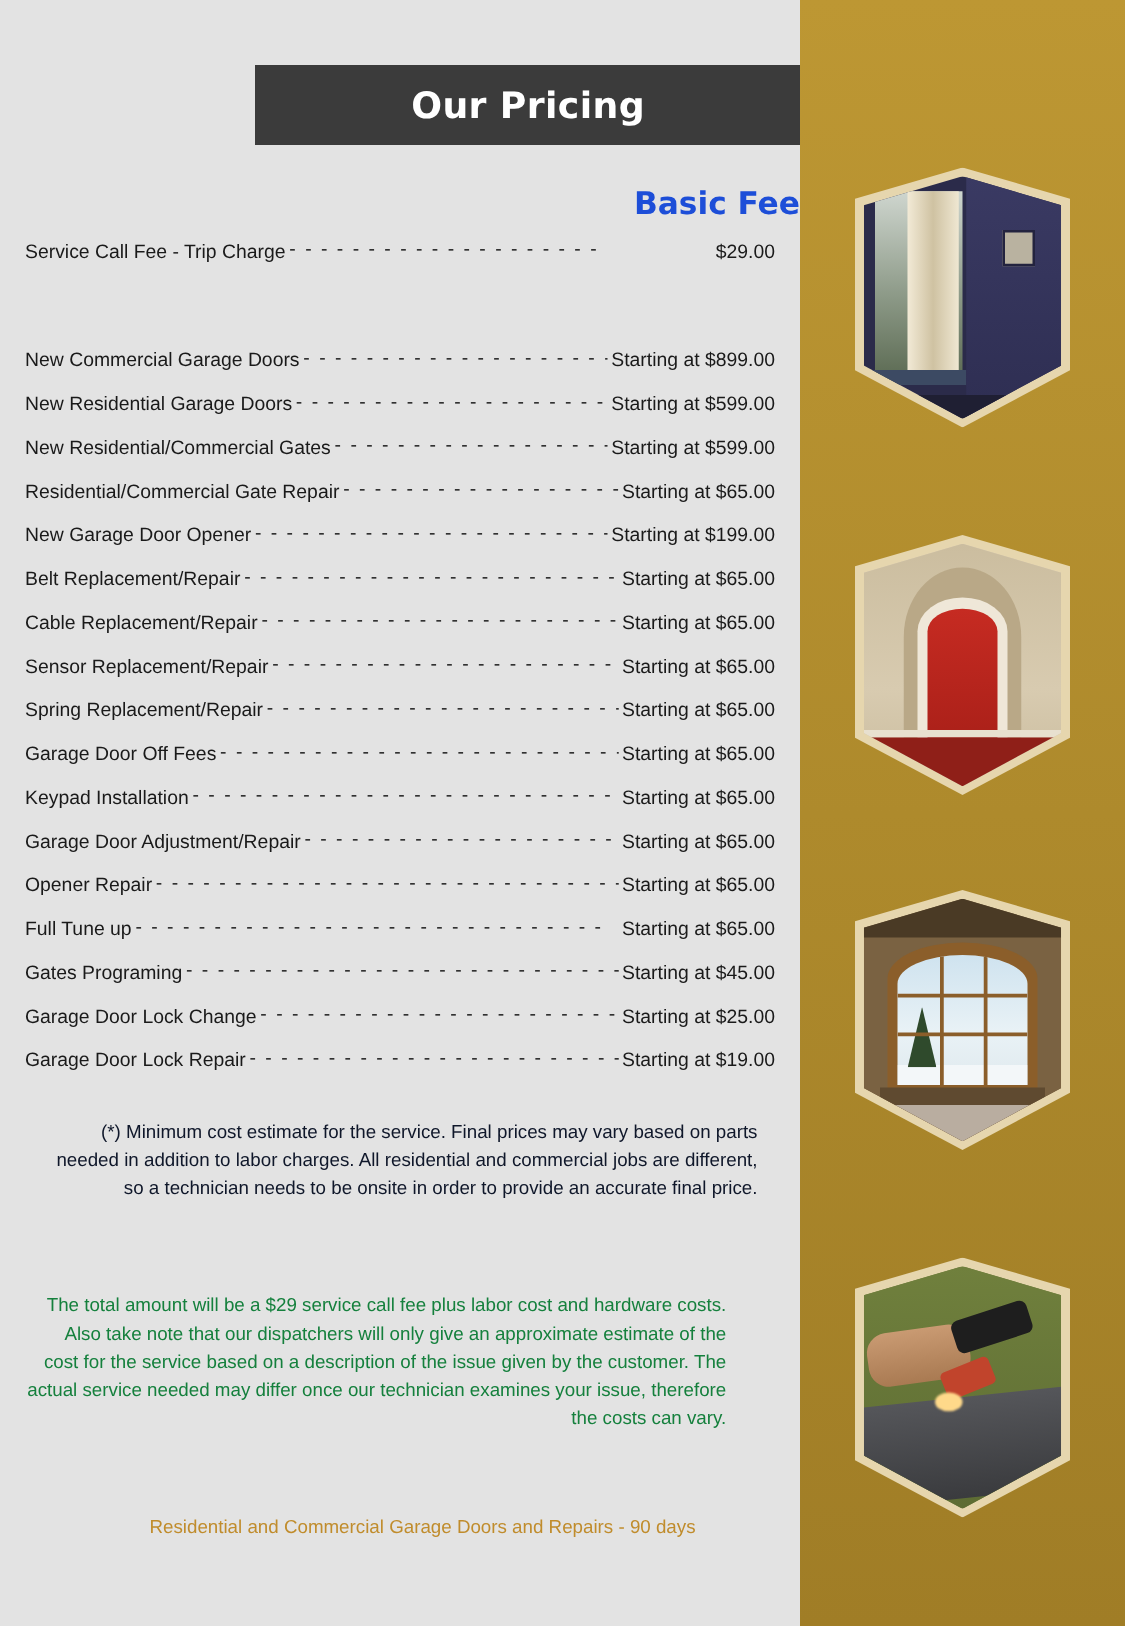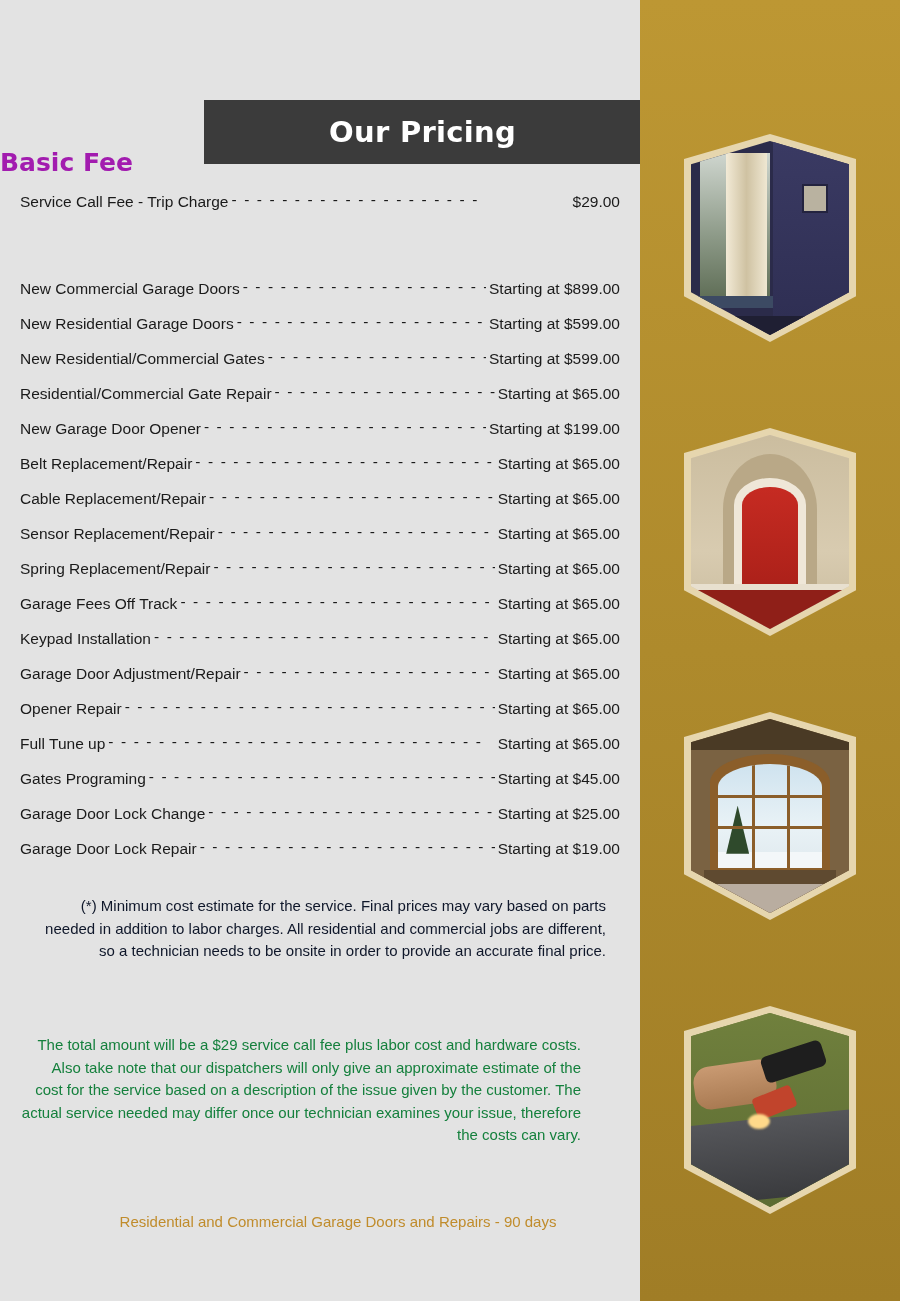--- a/index.html
+++ b/index.html
@@ -33,31 +33,30 @@
     position: absolute;
     left: 204px;
     top: 52px;
     width: 437px;
     height: 64px;
     background: #3b3b3b;
     color: #ffffff;
     display: flex;
     align-items: center;
     justify-content: center;
-    margin-top: 48px;
   }
   .header-banner .title {
     font-size: 29px;
     font-weight: bold;
     letter-spacing: .3px;
     font-family: "DejaVu Sans", sans-serif;
   }
   .section-head {
-    text-align: left;
-    color: #a21caf;
+    text-align: right;
+    color: #1d4ed8;
     font-weight: bold;
     font-size: 25px;
     font-family: "DejaVu Sans", sans-serif;
   }
   .basic-head {
     position: absolute;
     left: 0;
     top: 148px;
     width: 640px;
   }
@@ -368,21 +367,21 @@
         <span class="label">Sensor Replacement/Repair</span>
         <span class="dots">- - - - - - - - - - - - - - - - - - - - - - - - - - - - - -</span>
         <span class="price">Starting at $65.00</span>
       </div>
       <div class="fee-row">
         <span class="label">Spring Replacement/Repair</span>
         <span class="dots">- - - - - - - - - - - - - - - - - - - - - - - - - - - - - -</span>
         <span class="price">Starting at $65.00</span>
       </div>
       <div class="fee-row">
-        <span class="label">Garage Fees Off Track</span>
+        <span class="label">Garage Door Off Fees</span>
         <span class="dots">- - - - - - - - - - - - - - - - - - - - - - - - - - - - - -</span>
         <span class="price">Starting at $65.00</span>
       </div>
       <div class="fee-row">
         <span class="label">Keypad Installation</span>
         <span class="dots">- - - - - - - - - - - - - - - - - - - - - - - - - - - - - -</span>
         <span class="price">Starting at $65.00</span>
       </div>
       <div class="fee-row">
         <span class="label">Garage Door Adjustment/Repair</span>

